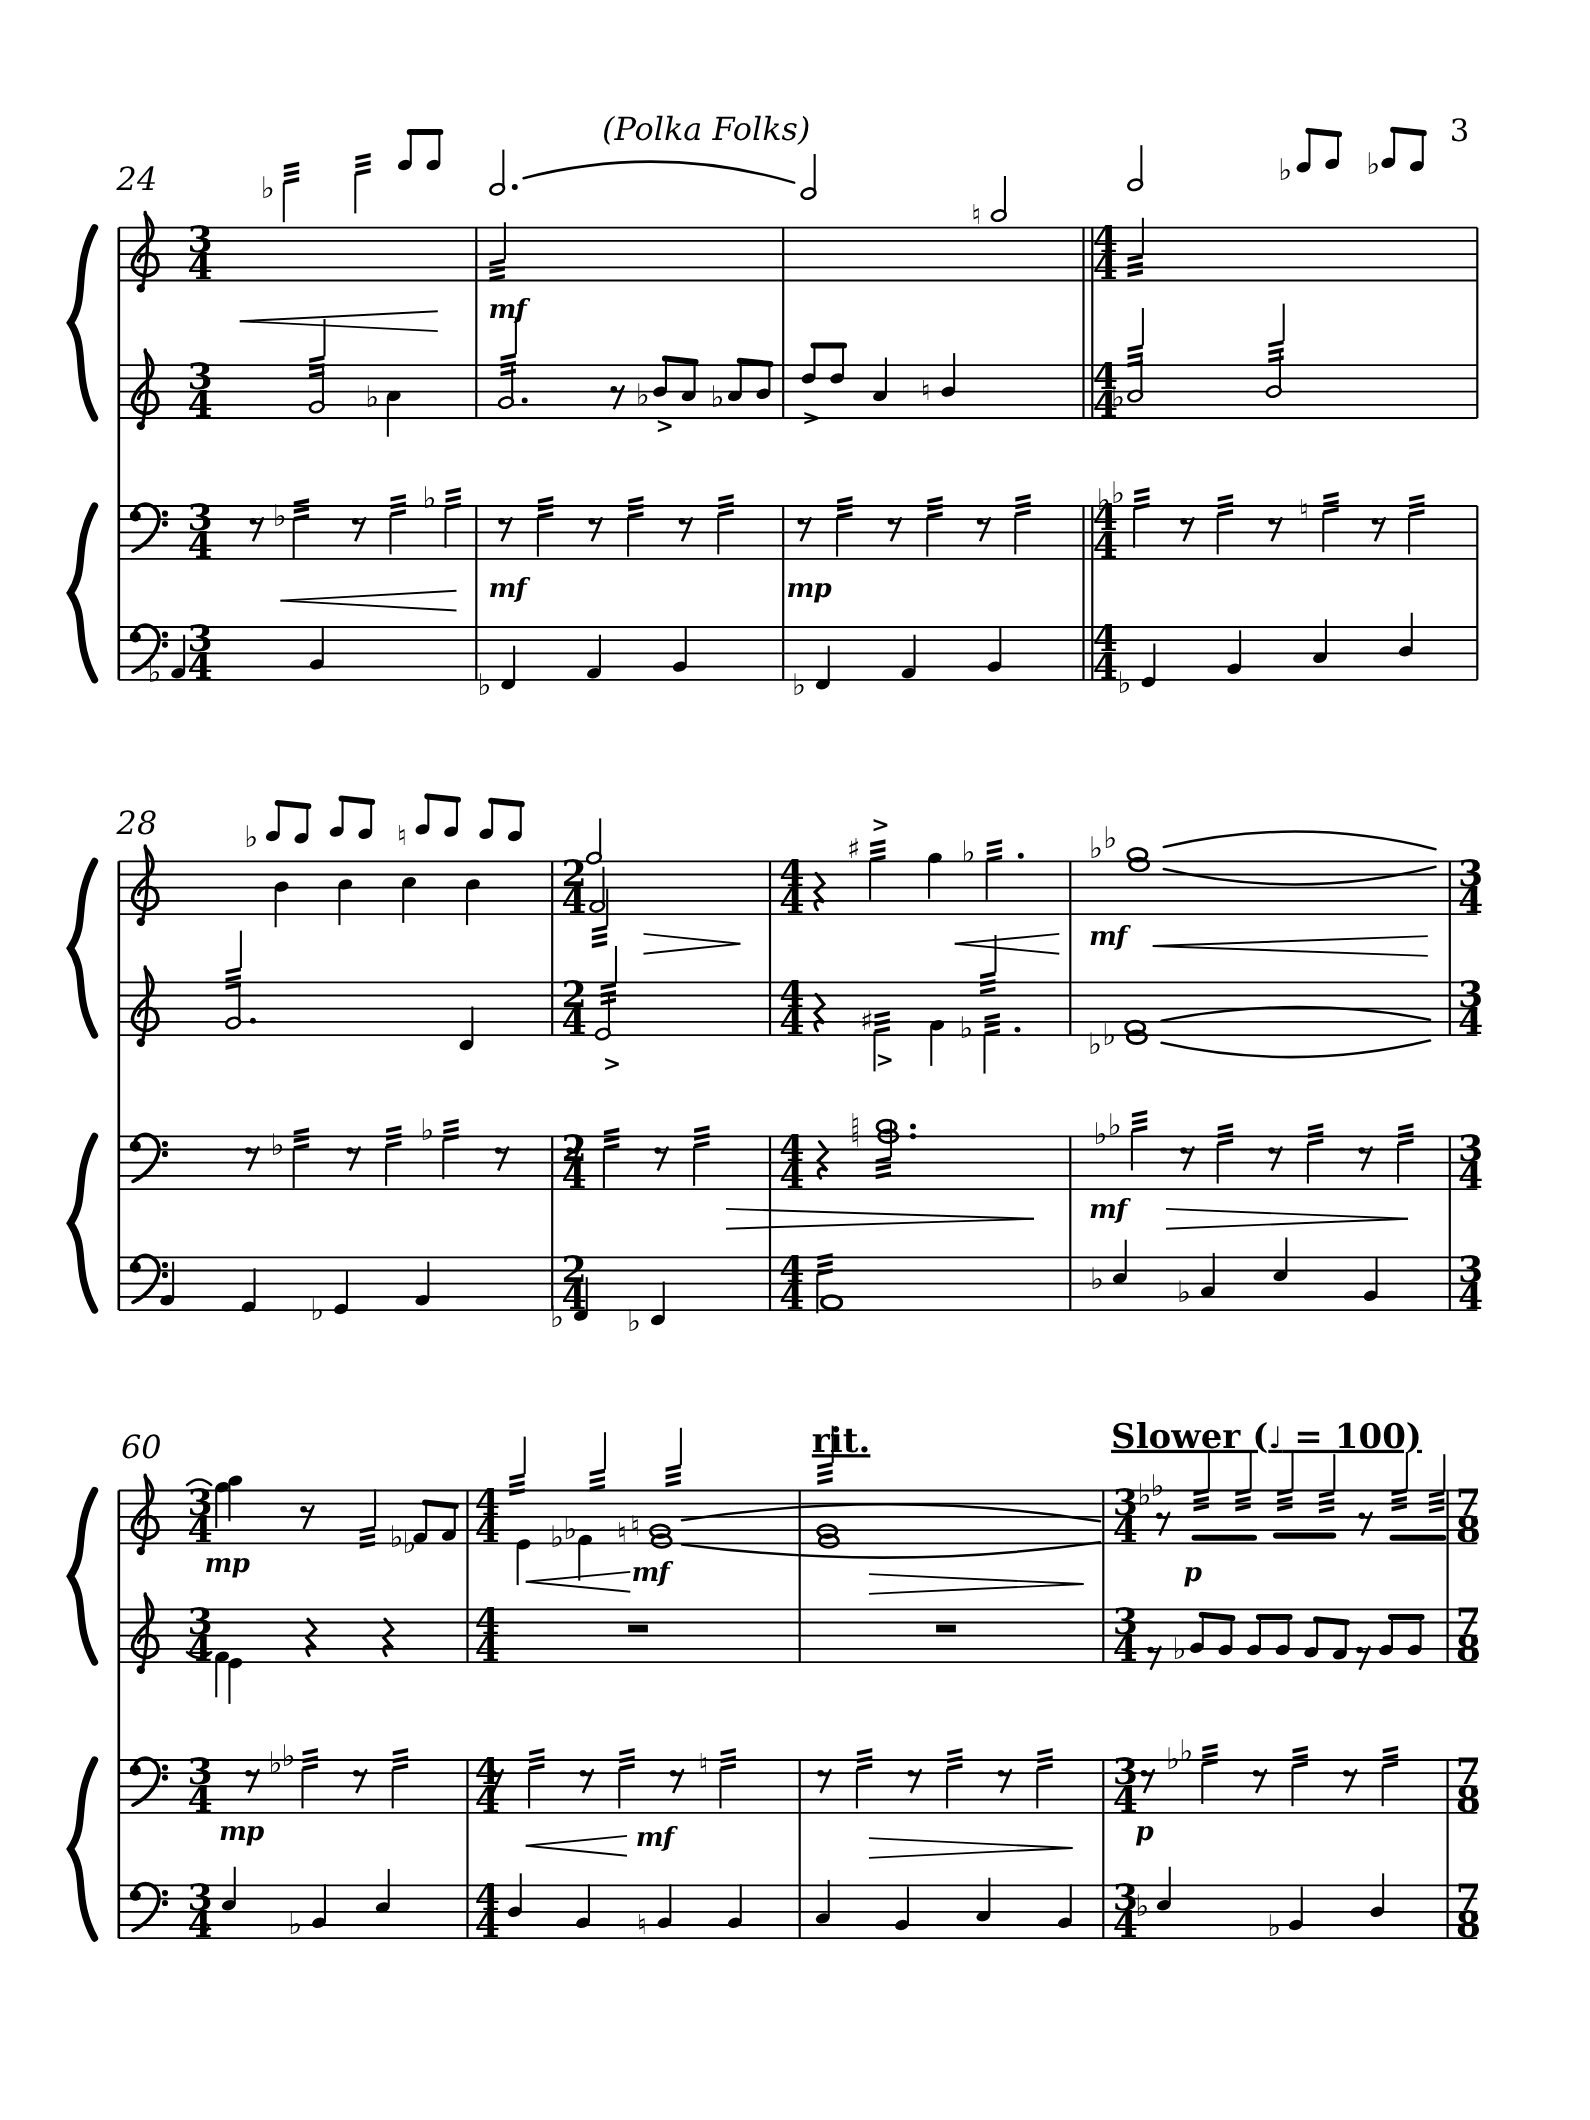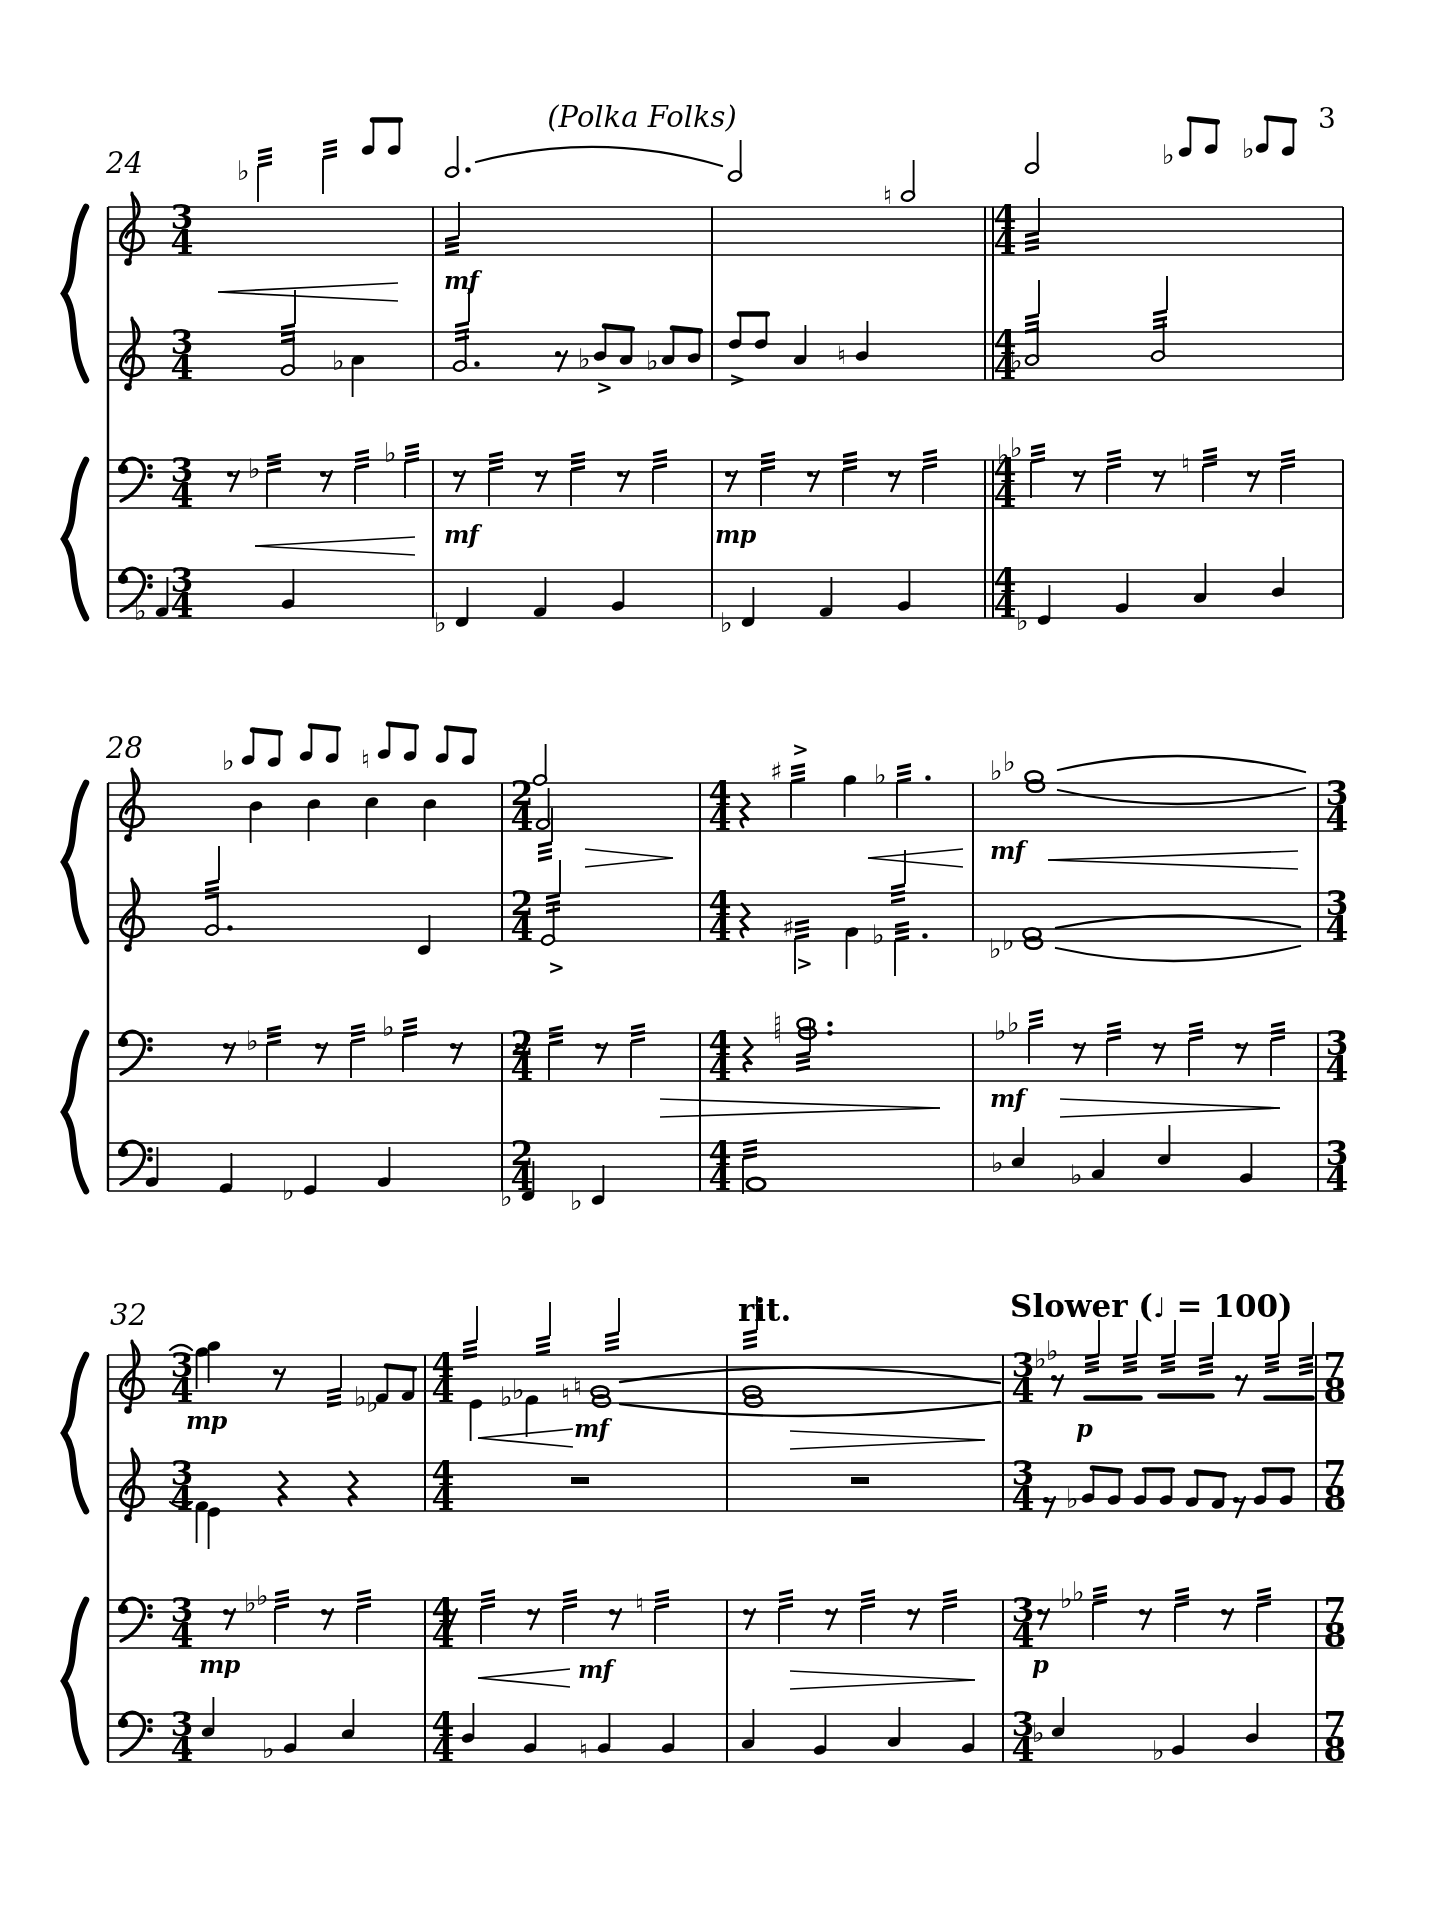--- a/index.html
+++ b/index.html
@@ -4,21 +4,21 @@
 <style>
   html,body{margin:0;padding:0;background:#e8e8e8;}
   .page{position:relative;width:1445px;height:1927px;background:#ffffff;overflow:hidden;
         font-family:"DejaVu Serif", serif;color:#000;}
   svg{position:absolute;left:0;top:0;}
   .t{position:absolute;white-space:nowrap;}
   .title{font-style:italic;font-size:29px;text-align:center;}
   .pagenum{font-size:28px;}
   .mnum{font-style:italic;font-size:29px;}
   .dyn{font-weight:bold;font-style:italic;font-size:24px;letter-spacing:-1px;}
-  .tempo{font-weight:bold;font-size:31px;}
+  .tempo{font-weight:bold;font-size:31px;text-decoration:underline;}
   .notesym{font-family:"DejaVu Sans", sans-serif;font-size:27px;font-weight:bold;}
   .ts{position:absolute;width:38px;text-align:center;line-height:25px;
       font-weight:bold;font-size:33px;font-family:"DejaVu Serif", serif;}
   .ts span{display:block;height:25px;}
 </style>
 </head>
 <body>
 
 <div class="page">
 
@@ -841,21 +841,21 @@
       <line x1="478" y1="1678" x2="570" y2="1687" stroke="#000" stroke-width="1.7"></line>
       <line x1="790" y1="1671" x2="975" y2="1680" stroke="#000" stroke-width="1.7"></line>
       <line x1="790" y1="1689" x2="975" y2="1680" stroke="#000" stroke-width="1.7"></line>
     </svg>
 
   <div class="t title" style="left:480px;top:100px;width:324px;">(Polka Folks)</div>
   <div class="t pagenum" style="left:1318px;top:102px;">3</div>
 
   <div class="t mnum" style="left:106px;top:146px;">24</div>
   <div class="t mnum" style="left:106px;top:731px;text-align:center;">28</div>
-  <div class="t mnum" style="left:110px;top:1298px;">32</div>
+  <div class="t mnum" style="left:110px;top:1298px;">60</div>
 
   <div class="t tempo" style="left:738px;top:1292px;">rit.</div>
   <div class="t tempo" style="left:1010px;top:1288px;">
     <span>Slower (</span><span class="notesym">♩</span><span> = 100)</span>
   </div>
 
   <div class="t dyn" style="left:444px;top:266px;">mf</div>
   <div class="t dyn" style="left:444px;top:520px;">mf</div>
   <div class="t dyn" style="left:715px;top:520px;">mp</div>
 

